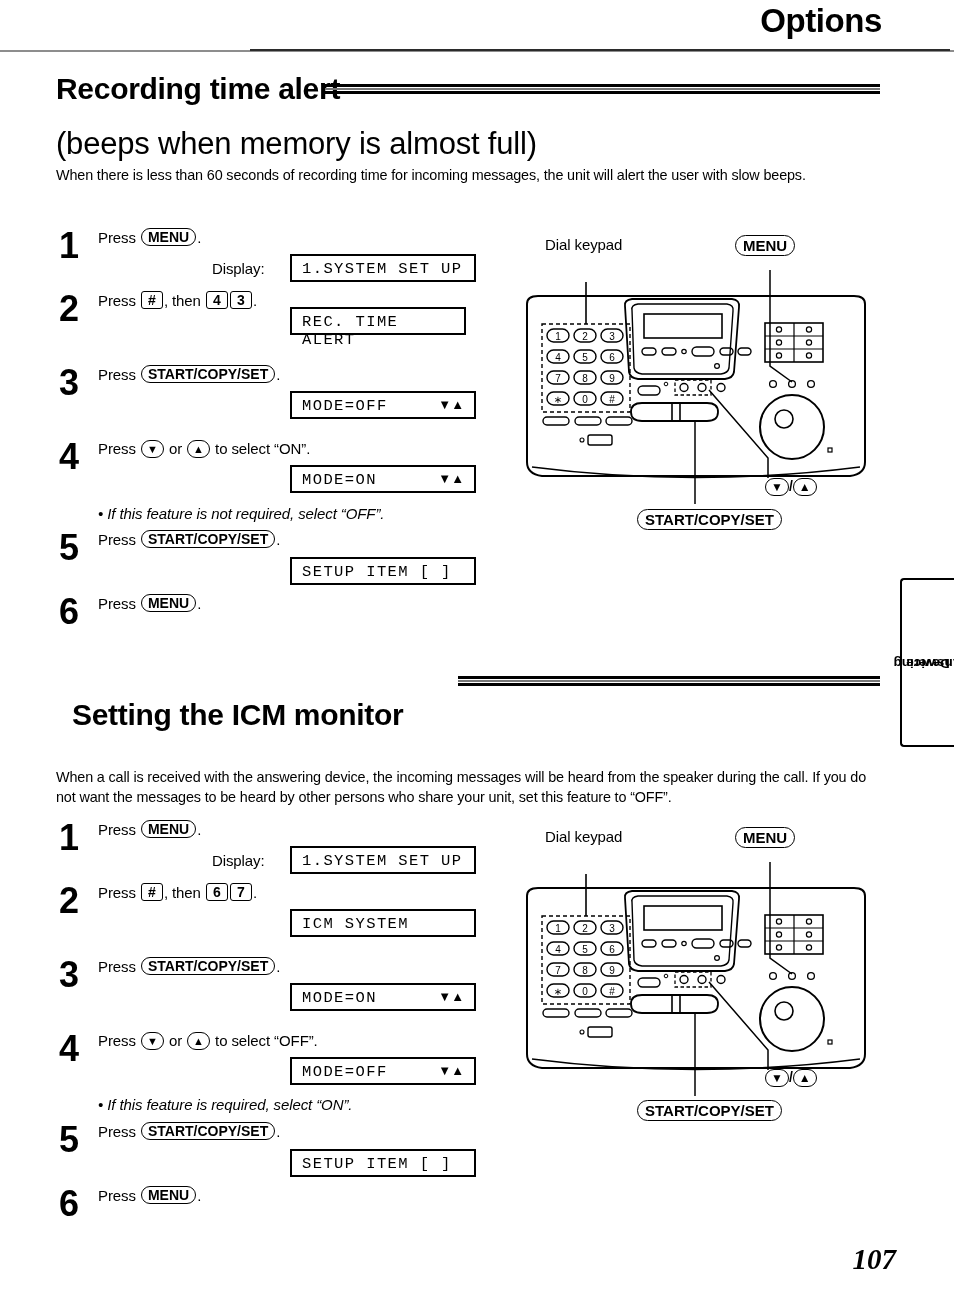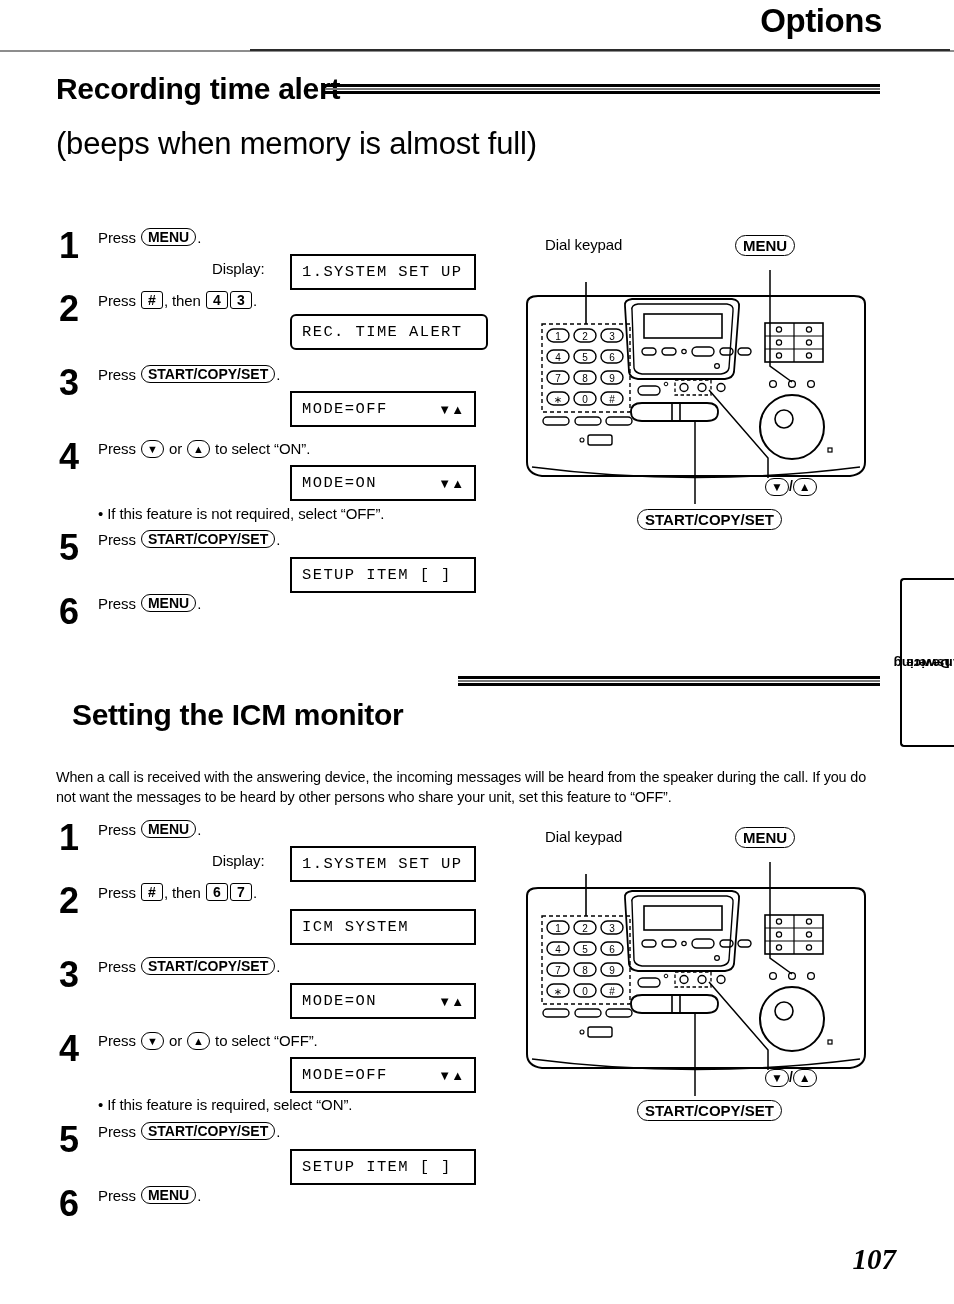--- a/index.html
+++ b/index.html
@@ -58,21 +58,21 @@
     position:absolute;
     font-size:36px;font-weight:bold;line-height:1;
     width:34px;text-align:center;
   }
   .step-txt{
     position:absolute;
     font-size:15px;letter-spacing:-0.1px;white-space:nowrap;
   }
   .bullet-txt{
     position:absolute;
-    font-size:15px;letter-spacing:-0.1px;white-space:nowrap;
+    font-size:15px;letter-spacing:-0.1px;white-space:nowrap;font-style:italic;
   }
 
   
   .key{
     display:inline-block;
     border:1.6px solid #000;
     border-radius:11px;
     padding:0 6px;
     font-weight:bold;font-size:14px;
     line-height:16px;
@@ -92,22 +92,22 @@
 
   
   .lcd{
     position:absolute;
     border:2px solid #000;
     height:28px;
     box-sizing:border-box;
     font-family:"Liberation Mono",monospace;
     font-size:15.5px;
     letter-spacing:1.4px;
-    display:flex;align-items:center;
-    padding:16px 10px;
+    display:flex;align-items:flex-start;
+    padding:4px 10px;
   }
   .lcd .arrows{margin-left:auto;font-family:"Liberation Sans",sans-serif;font-size:13px;letter-spacing:0;}
   .disp-label{
     position:absolute;font-size:15px;letter-spacing:-0.1px;
   }
 
   
   .fig{position:absolute;width:400px;height:300px;}
   .fig svg{display:block;}
   .fig-cap{
@@ -154,39 +154,40 @@
   <div class="sec-head" style="top:72px;">
     <span class="h1">Recording time alert</span>
     <span class="h2">(beeps when memory is almost full)</span>
   </div>
   <div class="rule-group" style="left:325px;top:84px;width:555px;">
     <i class="a"></i>
       <i class="b"></i>
       <i class="c"></i>
   </div>
 
+  <div class="para" style="top:165px;">When there is less than 60 seconds of recording time for incoming messages, the unit will alert the user with slow beeps.</div>
 
   <div class="step-num" style="left:52px;top:228px;">1</div>
   <div class="step-txt" style="left:98px;top:229px;">
     <span>Press</span>
     <span class="key">MENU</span><span>.</span>
   </div>
   <div class="disp-label" style="left:212px;top:260px;">Display:</div>
   <div class="lcd" style="left:290px;top:254px;width:186px;">
     <span>1.SYSTEM SET UP</span>
     <span class="arrows"></span>
   </div>
 
   <div class="step-num" style="left:52px;top:291px;">2</div>
   <div class="step-txt" style="left:98px;top:292px;">
     <span>Press</span>
     <span class="key sq">#</span><span>, then</span>
     <span class="key sq">4</span><span class="key sq">3</span><span>.</span>
   </div>
-  <div class="lcd" style="left:290px;top:314px;width:198px;border-radius:6px;">
+  <div class="lcd" style="left:290px;top:307px;width:176px;">
     <span>REC. TIME ALERT</span>
     <span class="arrows"></span>
   </div>
 
   <div class="step-num" style="left:52px;top:365px;">3</div>
   <div class="step-txt" style="left:98px;top:366px;">
     <span>Press</span>
     <span class="key">START/COPY/SET</span><span>.</span>
   </div>
   <div class="lcd" style="left:290px;top:391px;width:186px;">

